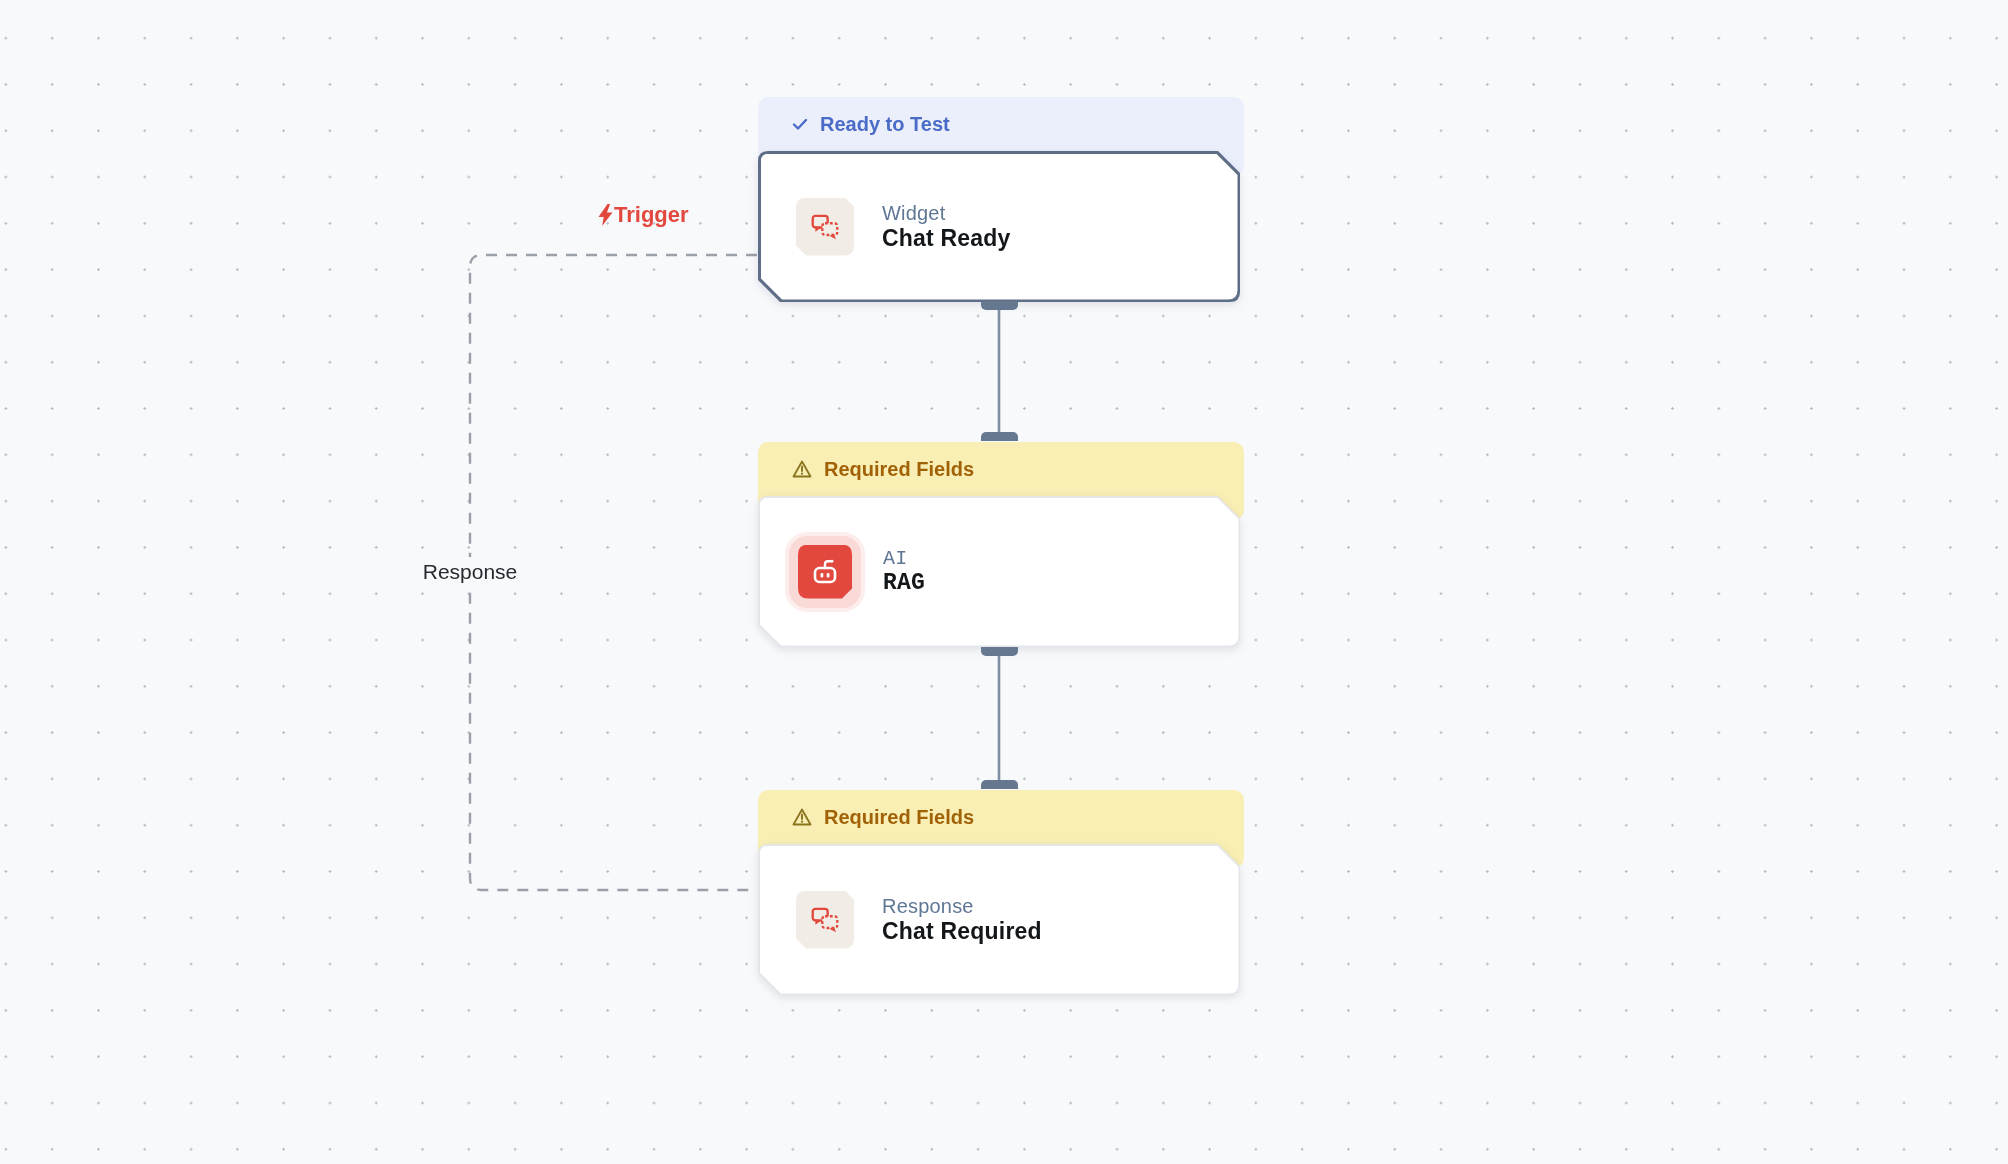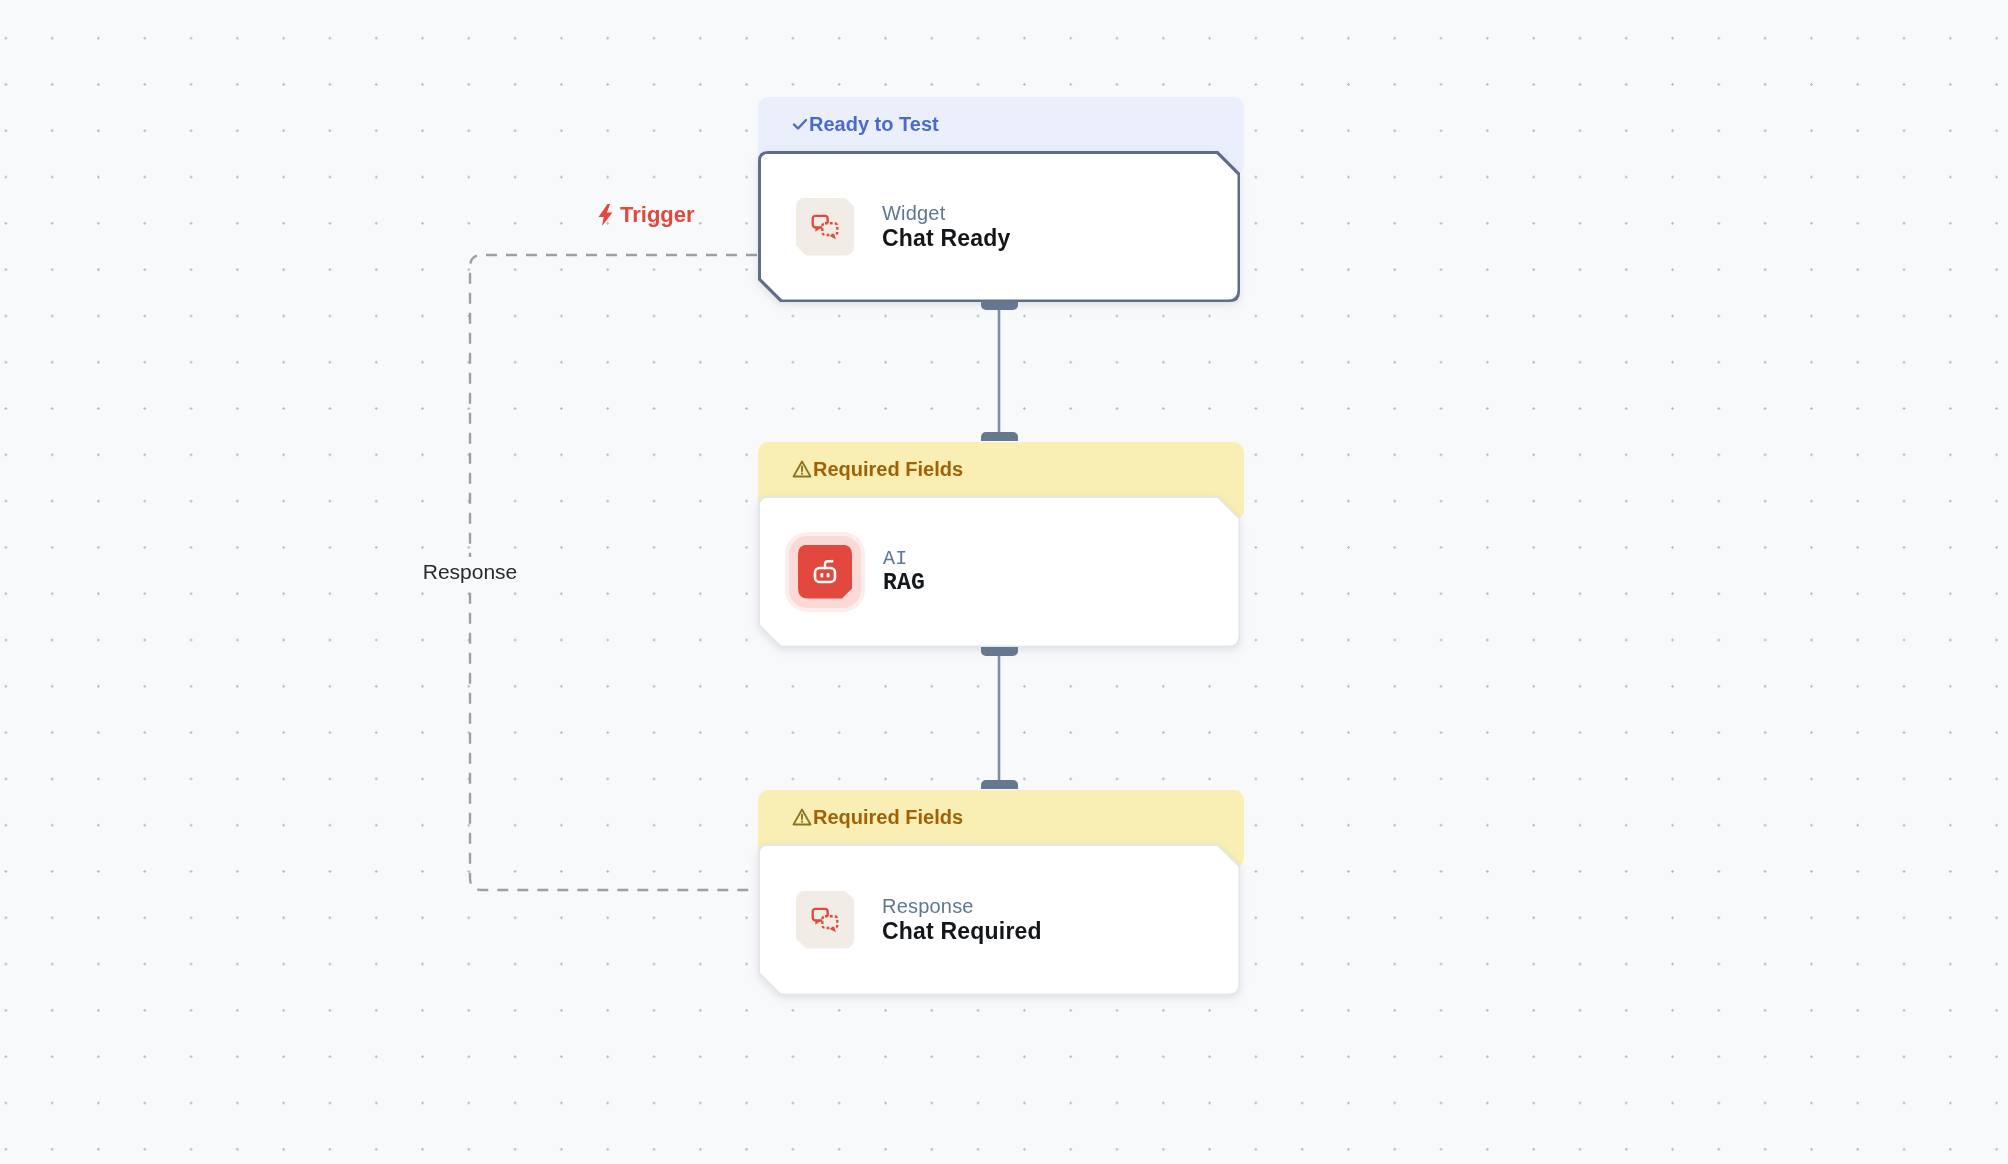--- a/index.html
+++ b/index.html
@@ -12,21 +12,21 @@
   }
   .edge-layer{position:absolute;left:0;top:0;z-index:1;pointer-events:none;}
 
   
   .node{position:absolute;width:486px;z-index:2;}
   .badge{
     position:absolute;left:0;top:0;width:486px;height:78px;border-radius:10px;z-index:0;
   }
   .badge.ready{background:#ebeffb;}
   .badge.warning{background:#f9efb4;}
-  .badge-row{display:flex;align-items:center;height:54px;padding-left:34px;gap:1px;}
+  .badge-row{display:flex;align-items:center;height:54px;padding-left:34px;gap:12px;}
   .badge.ready .badge-label{color:#4a6cc8;font-size:20px;font-weight:700;}
   .badge.warning .badge-label{color:#a16207;font-size:20px;font-weight:700;}
 
   .body{
     position:absolute;left:0;top:54px;width:482px;height:151px;z-index:1;
     filter:drop-shadow(0 3px 4px rgba(55,65,90,0.13));
   }
   .body-clip{
     position:absolute;inset:0;
     clip-path:path("M10 0 H460 L482 22 V141 Q482 151 472 151 H22 L0 129 V10 Q0 0 10 0 Z");
@@ -61,21 +61,21 @@
   .cat{font-size:20px;color:#5f7795;font-weight:500;letter-spacing:.2px;}
   .ttl{font-size:23px;color:#14171a;font-weight:700;letter-spacing:.2px;}
 
   
   .handle{position:absolute;width:37px;height:9px;background:#66788f;z-index:3;}
   .handle.src{border-radius:0 0 5px 5px;}
   .handle.tgt{border-radius:5px 5px 0 0;}
 
   
   .trigger-label{
-    position:absolute;left:598px;top:202px;z-index:2;display:flex;align-items:center;gap:7px;
+    position:absolute;left:598px;top:202px;z-index:2;display:flex;align-items:center;gap:1px;
     color:#e2483d;font-size:22px;font-weight:700;
   }
   .response-label{
     position:absolute;left:470px;top:572px;transform:translate(-50%,-50%);z-index:2;
     background:#f8f9fb;padding:3px 9px;font-size:21px;font-weight:500;color:#262b31;
   }
 </style>
 </head>
 <body>
 

